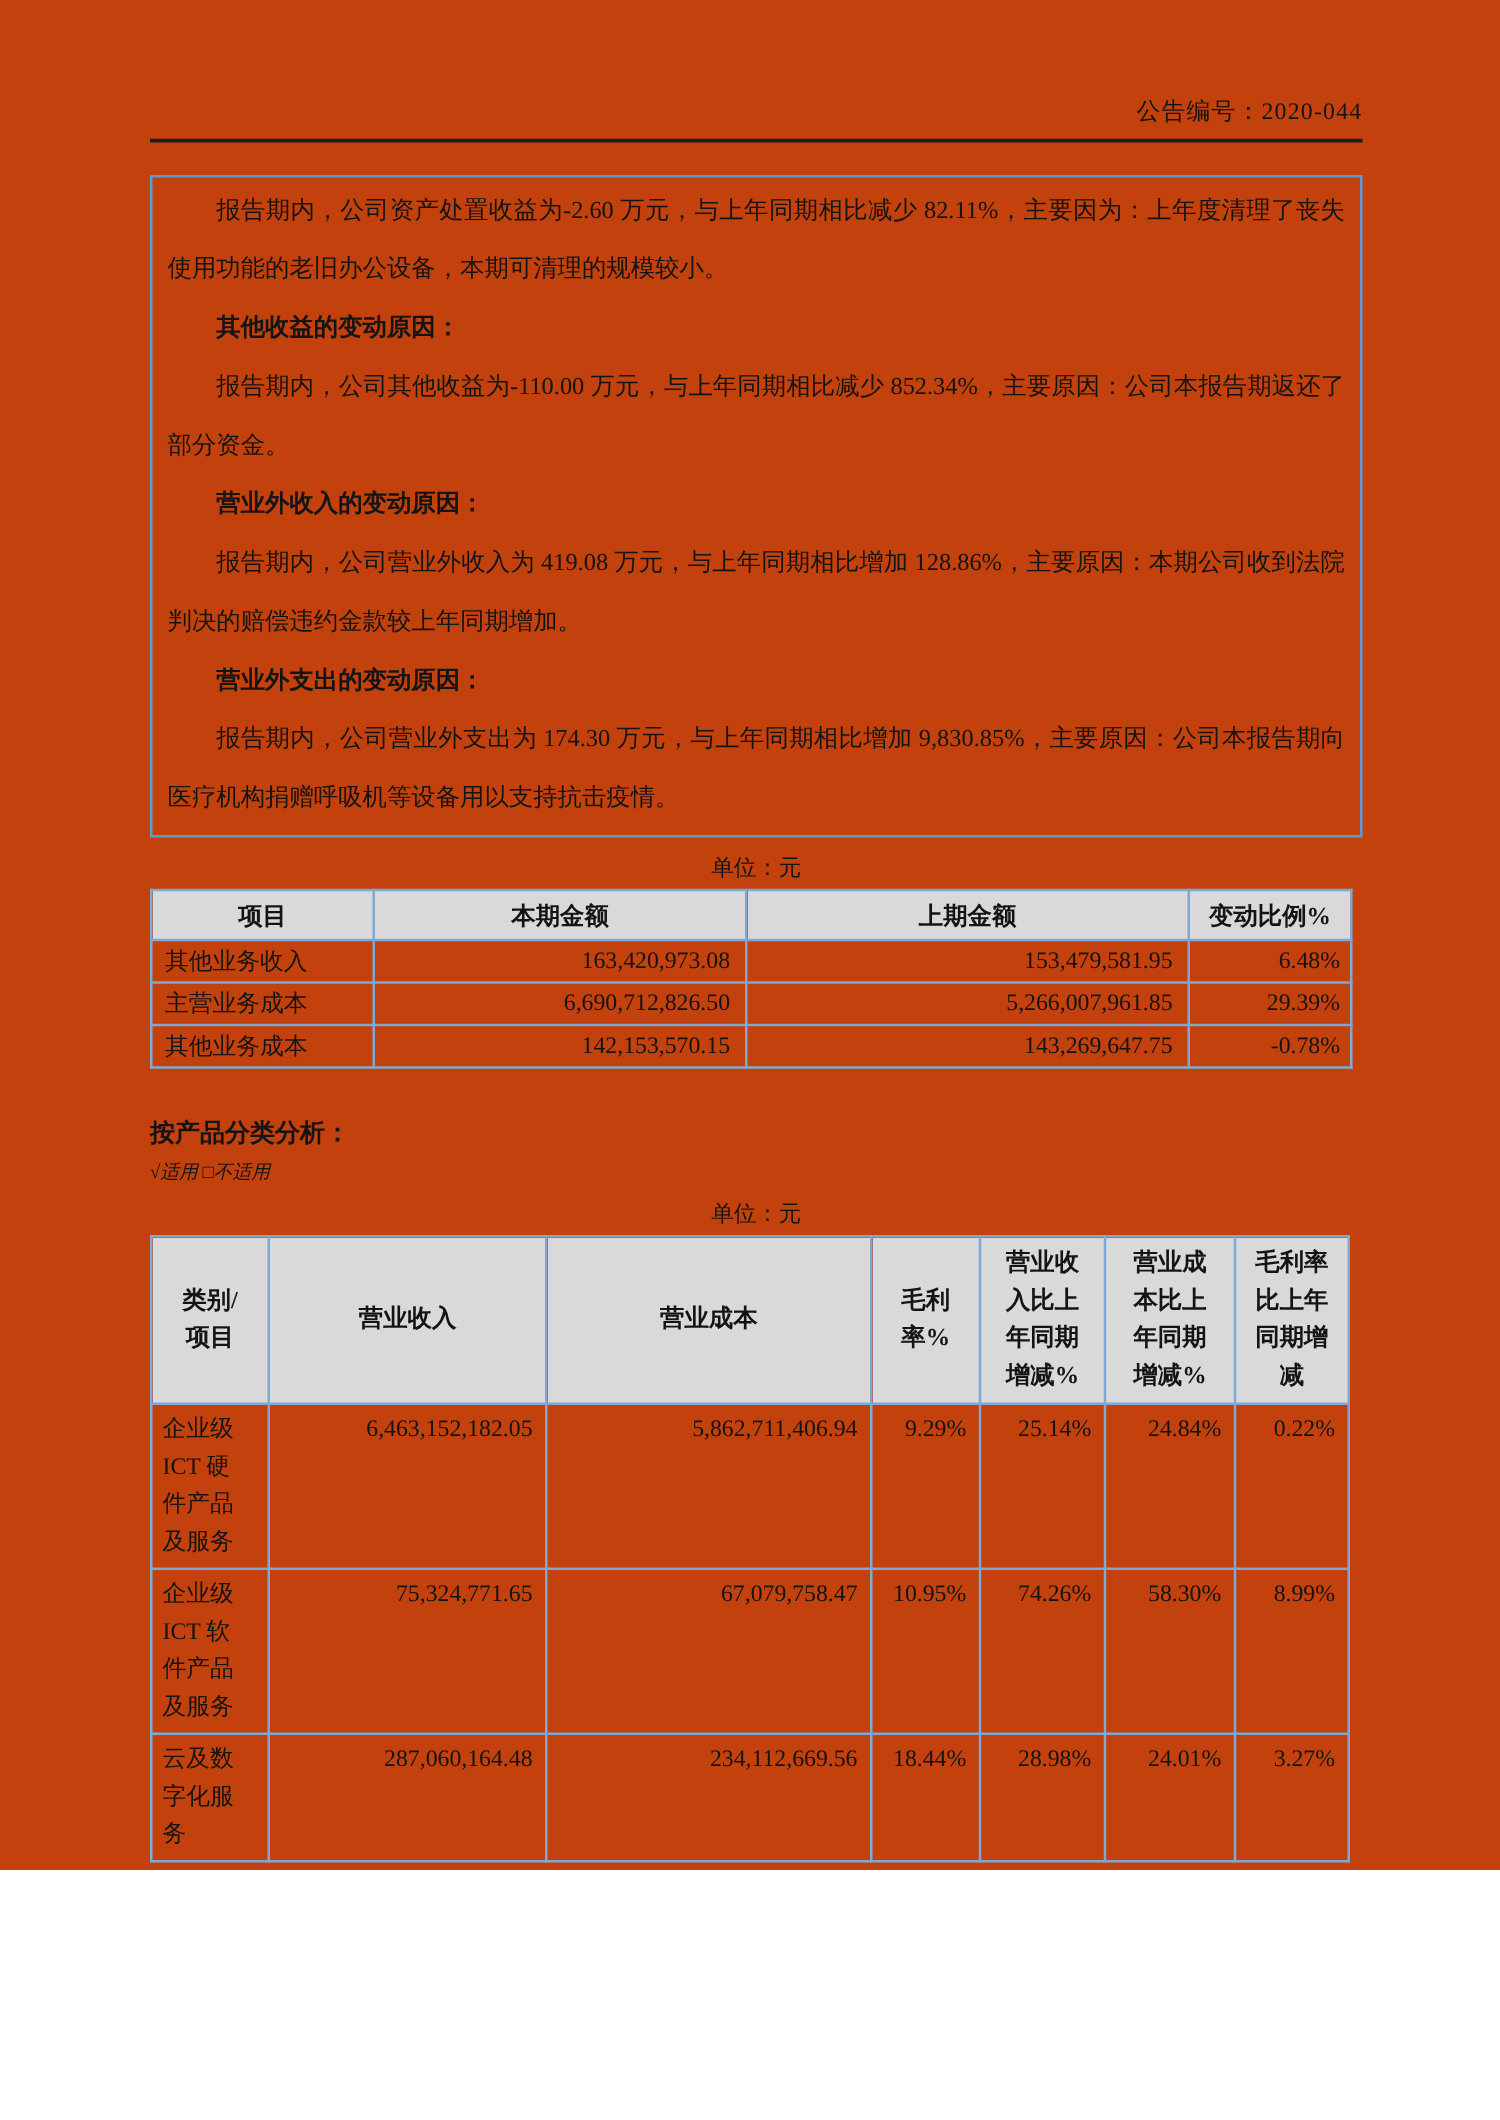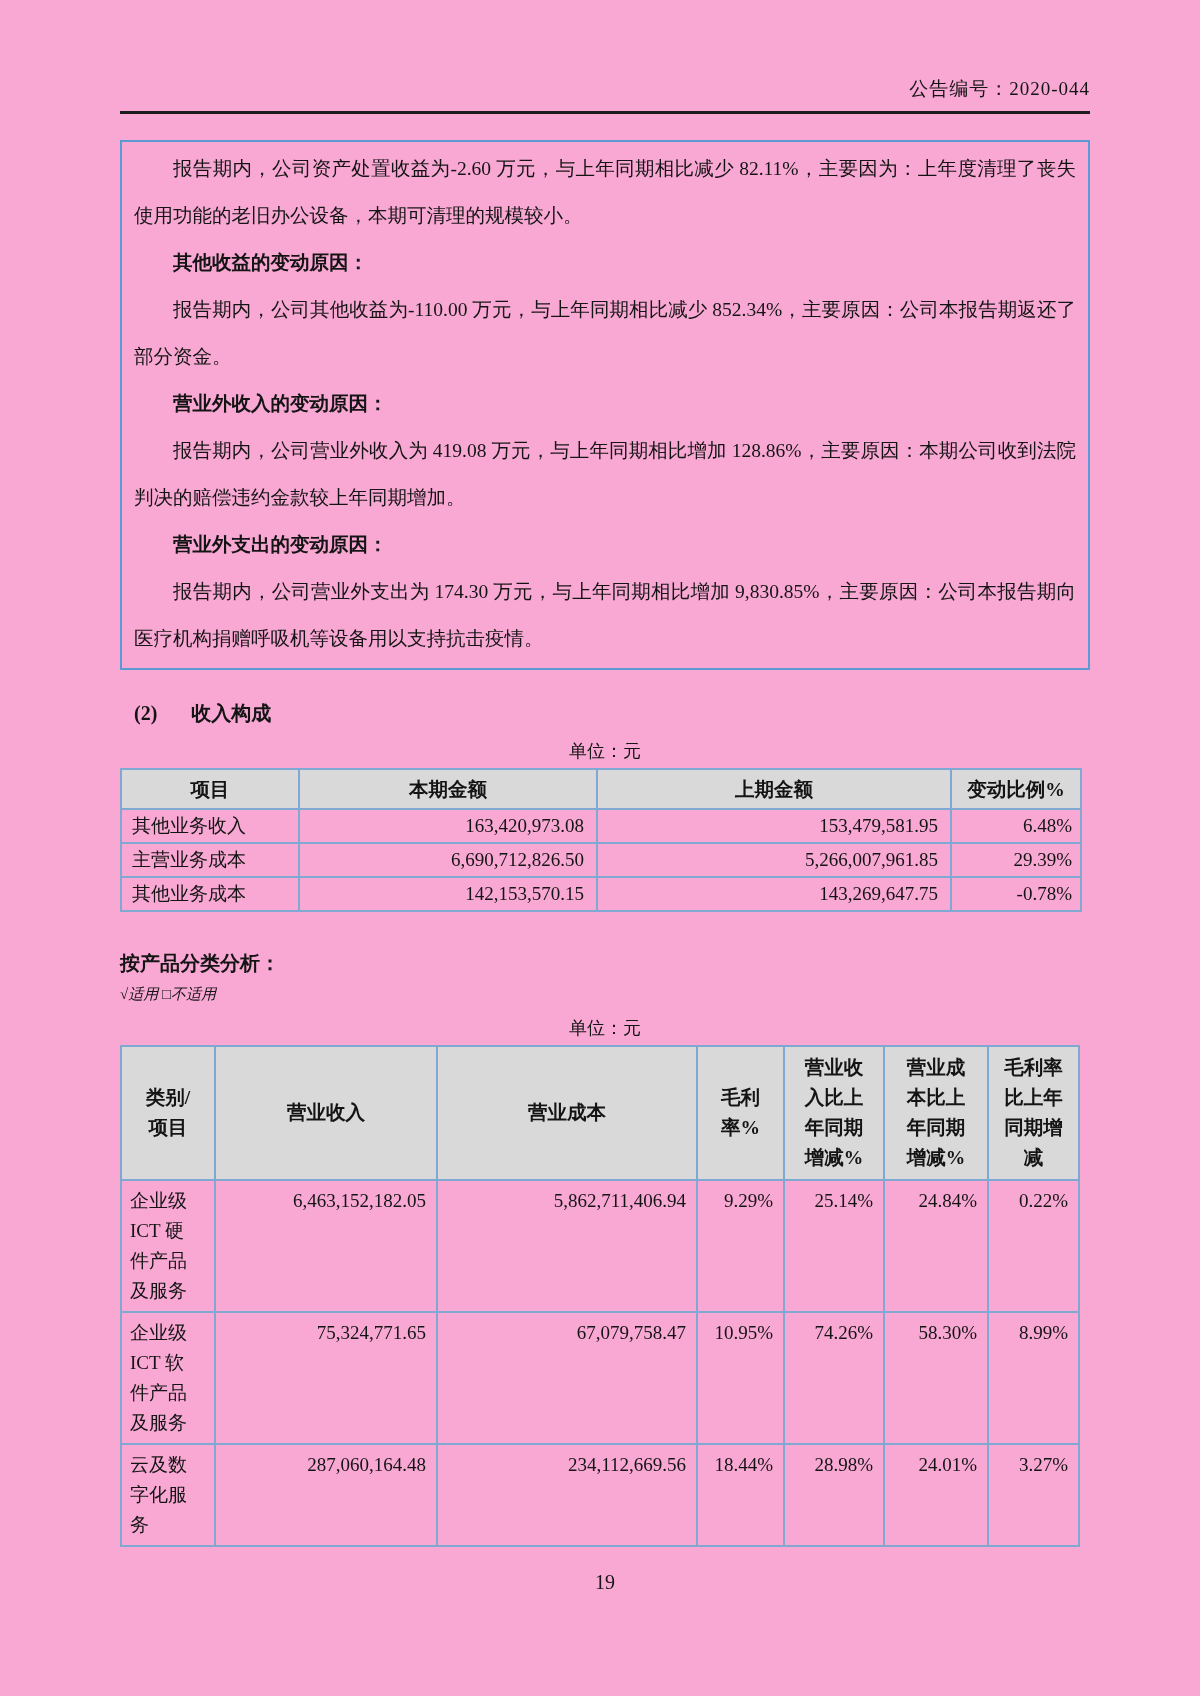--- a/index.html
+++ b/index.html
@@ -1,20 +1,20 @@
 <!DOCTYPE html>
 <html><head>
 <meta charset="utf-8">
 <style>
   html,body{margin:0;padding:0;}
   body{background:#ffffff;}
   .page{
     position:relative;
-    width:1200px;height:1696px;
-    background:#f9a8d4;
+    width:1200px;height:1496px;
+    background:#c2410c;
     font-family:"Liberation Serif","DejaVu Serif",serif;
     color:#141414;
     overflow:hidden;
   }
   .content{margin:0 110px 0 120px;width:970px;}
   .doc-header{
     padding-top:76px;
     text-align:right;
     font-size:19px;
     letter-spacing:1px;
@@ -108,23 +108,20 @@
     <div class="notes-box">
       <p class="para">报告期内，公司资产处置收益为-2.60 万元，与上年同期相比减少 82.11%，主要因为：上年度清理了丧失使用功能的老旧办公设备，本期可清理的规模较小。</p>
       <p class="para-head">其他收益的变动原因：</p>
       <p class="para">报告期内，公司其他收益为-110.00 万元，与上年同期相比减少 852.34%，主要原因：公司本报告期返还了部分资金。</p>
       <p class="para-head">营业外收入的变动原因：</p>
       <p class="para">报告期内，公司营业外收入为 419.08 万元，与上年同期相比增加 128.86%，主要原因：本期公司收到法院判决的赔偿违约金款较上年同期增加。</p>
       <p class="para-head">营业外支出的变动原因：</p>
       <p class="para">报告期内，公司营业外支出为 174.30 万元，与上年同期相比增加 9,830.85%，主要原因：公司本报告期向医疗机构捐赠呼吸机等设备用以支持抗击疫情。</p>
     </div>
 
-    <div class="sec-title">
-      <span class="sec-label">(2)</span><span>收入构成</span>
-    </div>
     <div class="unit">单位：元</div>
 
     <table class="t1">
       <colgroup>
           <col style="width:178px">
           <col style="width:298px">
           <col style="width:354px">
           <col style="width:130px">
         </colgroup>
       <thead>

